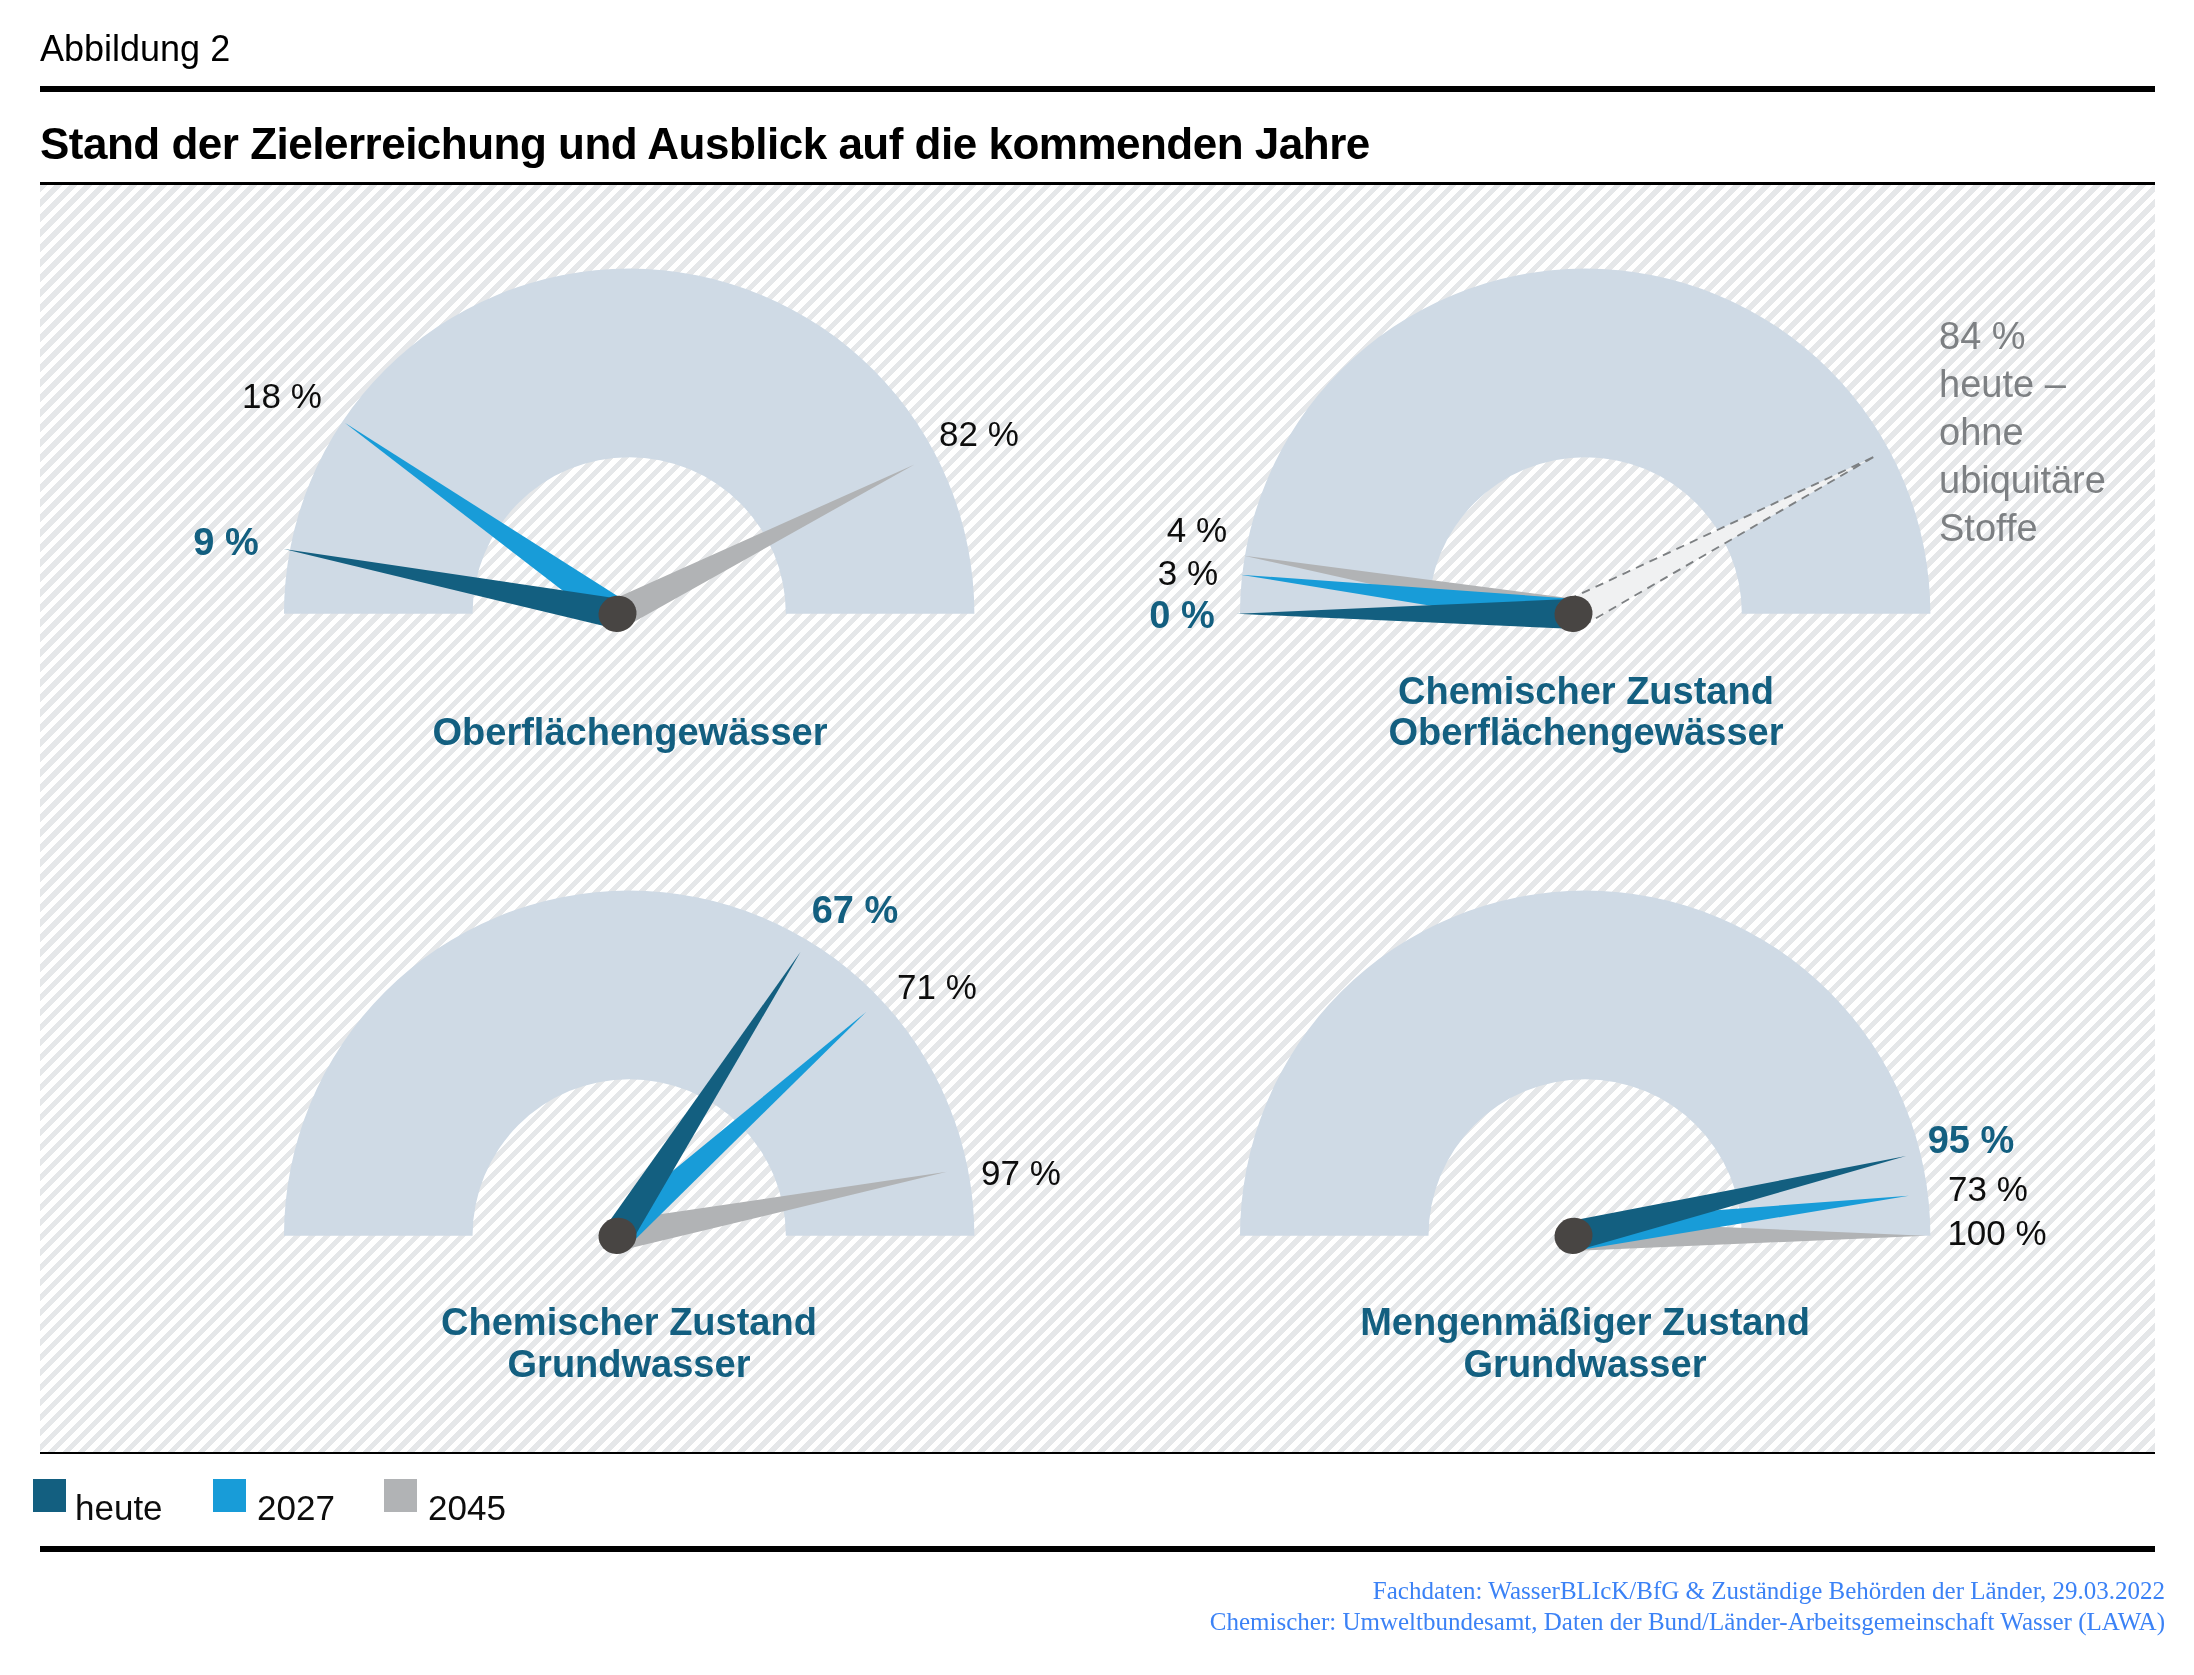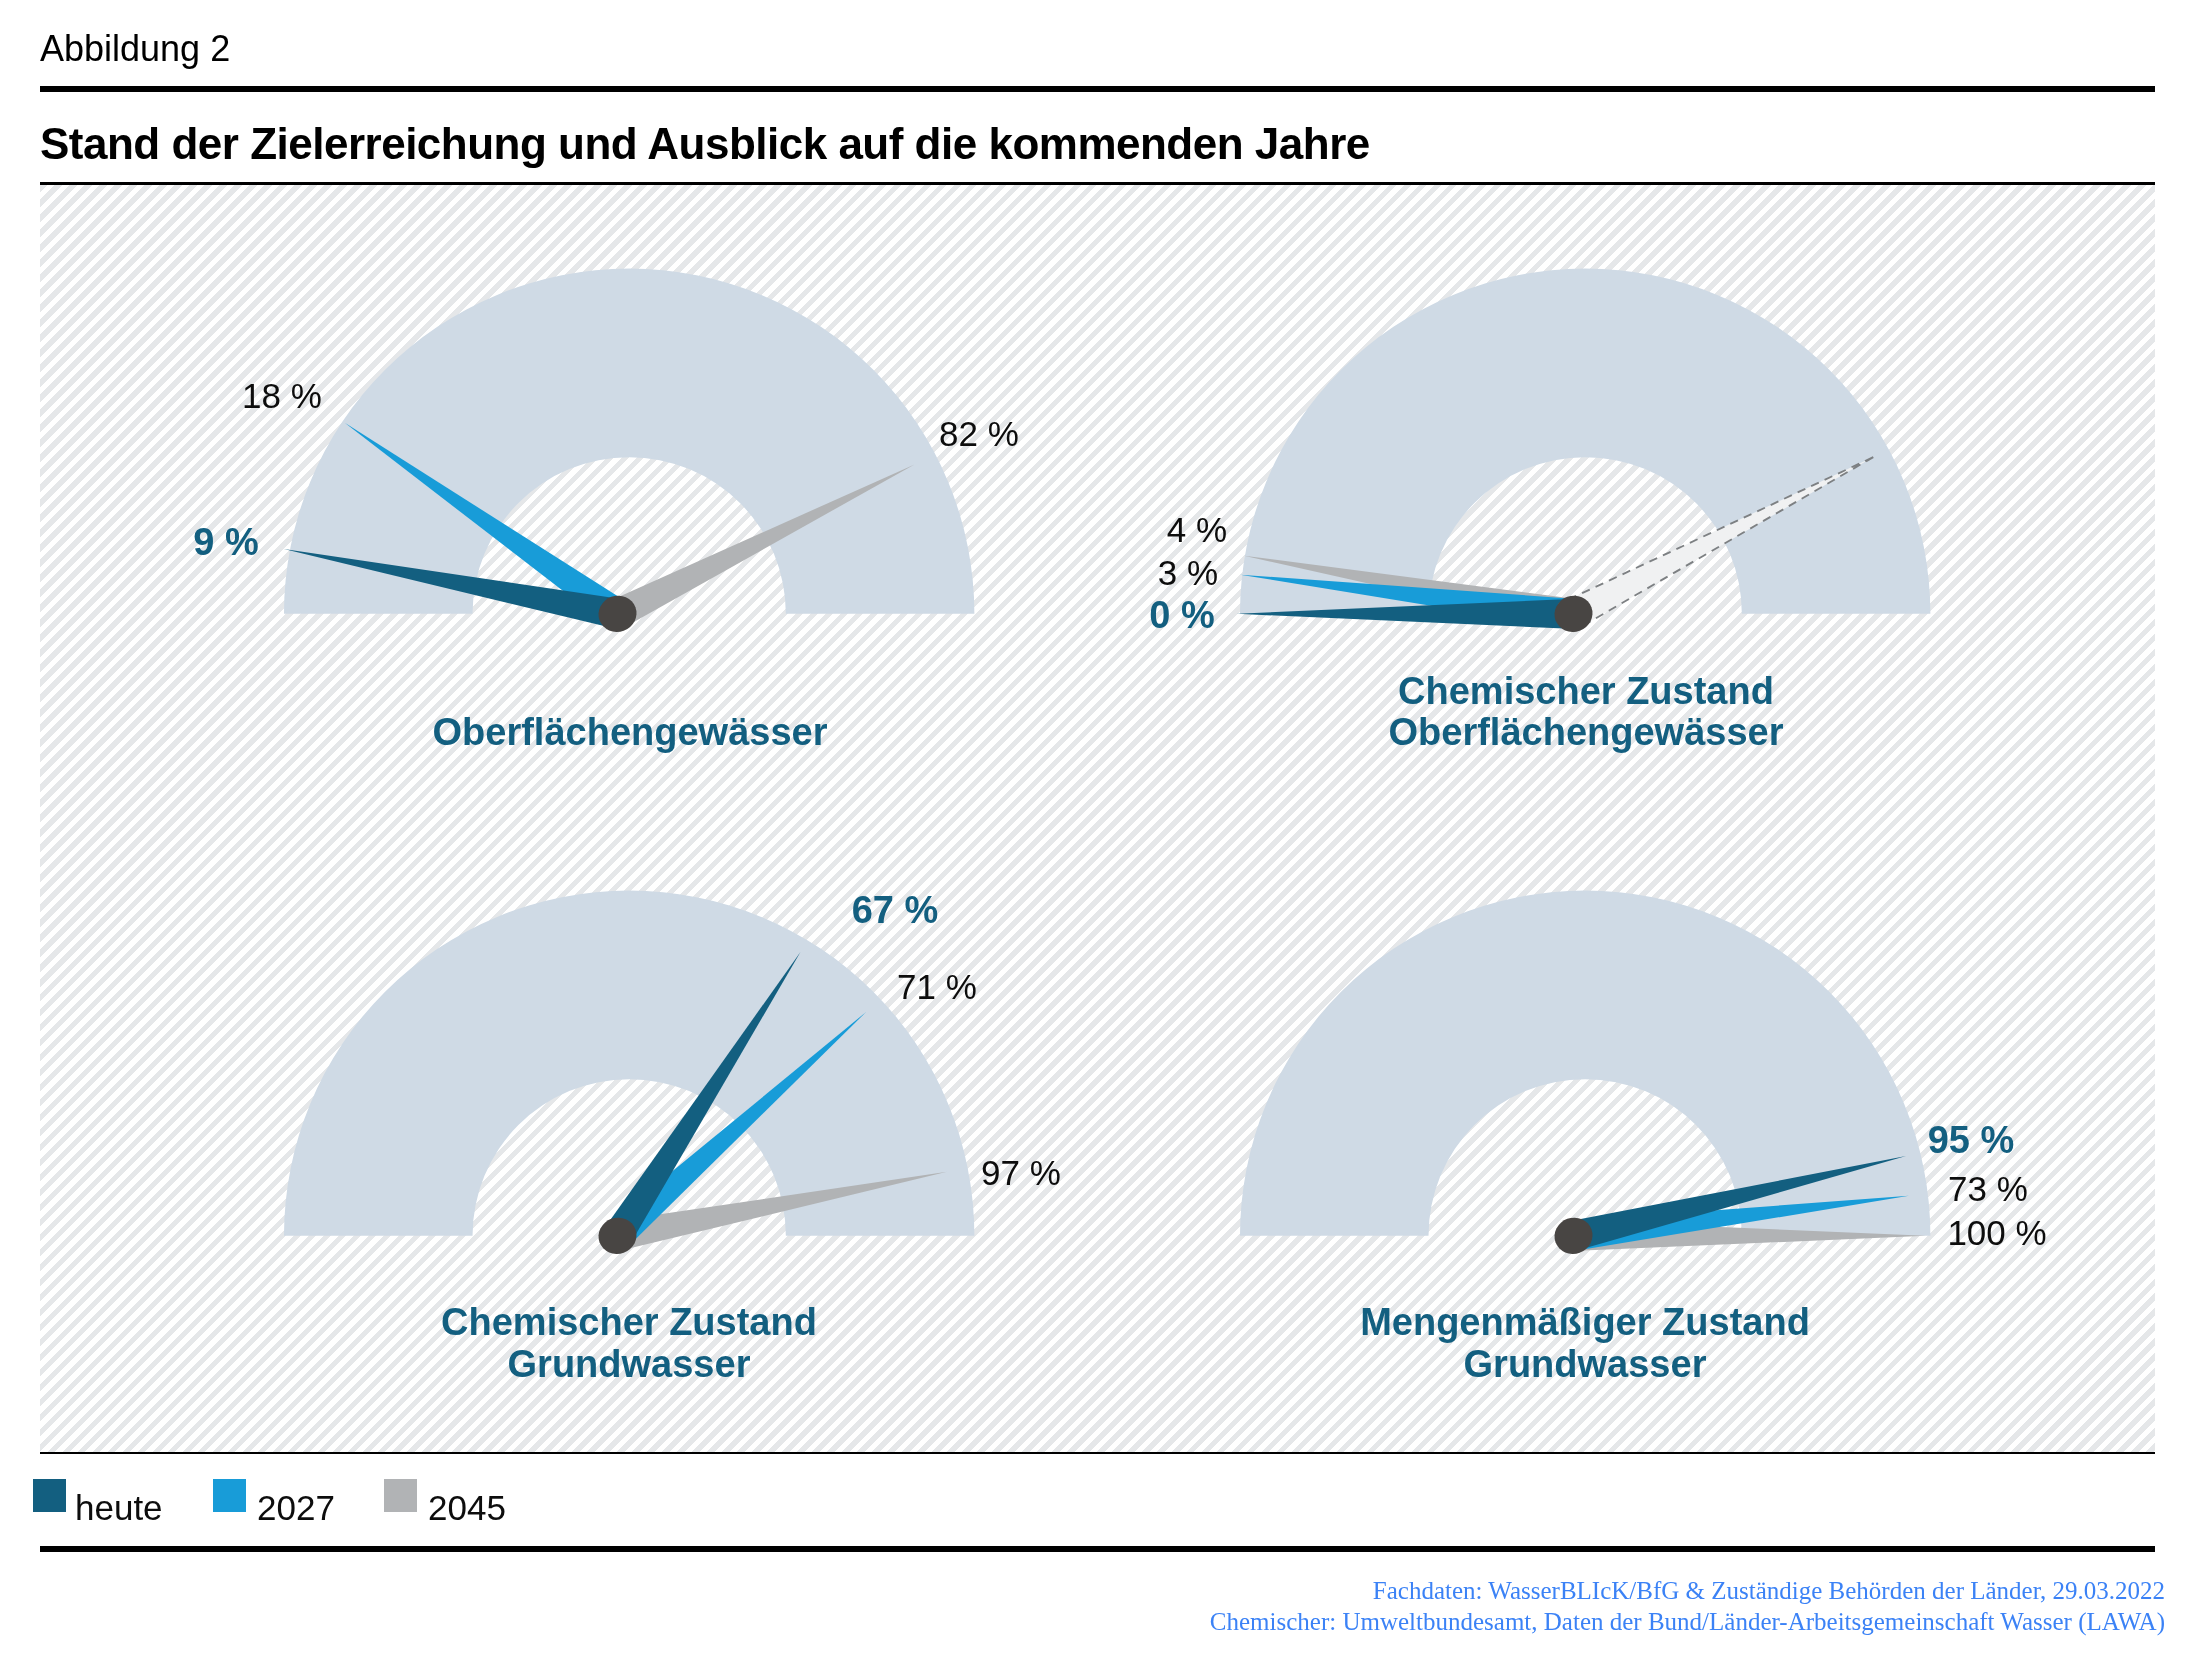--- a/index.html
+++ b/index.html
@@ -68,33 +68,40 @@
         <path d="M -650 0 A 650 650 0 0 1 650 0 L 295 0 A 295 295 0 0 0 -295 0 Z" transform="translate(22 0)" fill="#cfdae5"></path>
         <polygon points="-620.428884397691,-109.39835193016607 18.823105694511888,-26.12835035001701 8.751511389829934,30.990499324691058" fill="#b1b3b5"></polygon>
         <polygon points="-627.6838505083232,-73.73590584677854 17.287840469419464,-27.168558517225435 10.520937717658144,30.435339156006762" fill="#189cd8"></polygon>
         <polygon points="-634,-7.76426070659422e-14 14.000000000000004,-29 13.999999999999996,29" fill="#135f80"></polygon>
         <polygon points="564.5116799702838,-295.1195743713519 1.0287349092389846,32.186048289383294 -25.842435127712996,-19.213759306027164" fill="#f0f1f2" stroke="#7d8083" stroke-width="3.5" stroke-dasharray="16 12"></polygon>
         <ellipse cx="0" cy="0" rx="36" ry="34" transform="rotate(-20)" fill="#484543"></ellipse>
       </svg>
     <span class="pct" style="left:1157px;top:345px">4 %</span>
     <span class="pct" style="left:1148px;top:388px">3 %</span>
     <span class="pct em" style="left:1142px;top:430px">0 %</span>
+    <div class="ann">
+      <span>84 %</span>
+      <span>heute –</span>
+      <span>ohne</span>
+      <span>ubiquitäre</span>
+      <span>Stoffe</span>
+    </div>
     <span class="cap" style="left:1546px;top:506px">Chemischer Zustand</span>
     <span class="cap" style="left:1546px;top:547px">Oberflächengewässer</span>
   </div>
 
   <div class="gauge">
     <svg class="gsvg" style="left:216px;top:695px" width="723" height="393" viewBox="-680 -670 1360 740">
         <path d="M -650 0 A 650 650 0 0 1 650 0 L 295 0 A 295 295 0 0 0 -295 0 Z" transform="translate(22 0)" fill="#cfdae5"></path>
         <polygon points="620.3883799389237,-120.59128507797632 -8.209319702347496,31.138514255253884 -19.276241434187096,-25.795862384710627" fill="#b1b3b5"></polygon>
         <polygon points="468.1812400507584,-421.5522820060807 9.00076002772337,30.919028427868447 -29.80881514109041,-12.183371449820418" fill="#189cd8"></polygon>
         <polygon points="344.5264217398225,-534.6003598232552 16.792516557416484,27.477470547139035 -31.9603464453332,-3.941605649259877" fill="#135f80"></polygon>
         <ellipse cx="0" cy="0" rx="36" ry="34" transform="rotate(-20)" fill="#484543"></ellipse>
       </svg>
-    <span class="pct em" style="left:855px;top:725px">67 %</span>
+    <span class="pct em" style="left:815px;top:725px">67 %</span>
     <span class="pct" style="left:897px;top:802px">71 %</span>
     <span class="pct" style="left:981px;top:988px">97 %</span>
     <span class="cap" style="left:589px;top:1137px">Chemischer Zustand</span>
     <span class="cap" style="left:589px;top:1179px">Grundwasser</span>
   </div>
 
   <div class="gauge">
     <svg class="gsvg" style="left:1172px;top:695px" width="723" height="393" viewBox="-680 -670 1360 740">
         <path d="M -650 0 A 650 650 0 0 1 650 0 L 295 0 A 295 295 0 0 0 -295 0 Z" transform="translate(22 0)" fill="#cfdae5"></path>
         <polygon points="663,0 -14,29 -14,-29" fill="#b1b3b5"></polygon>

